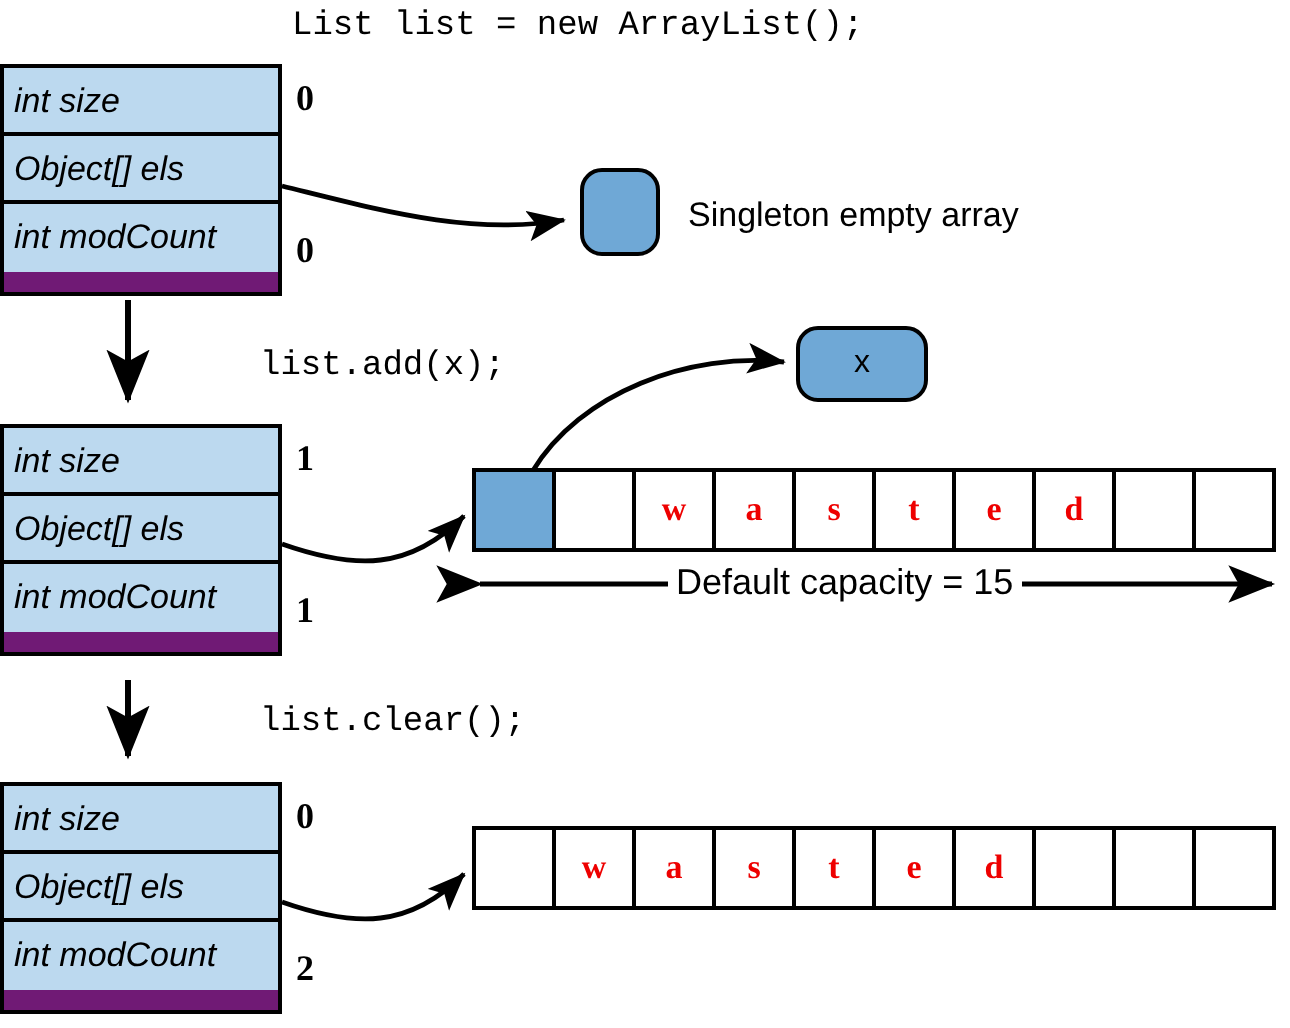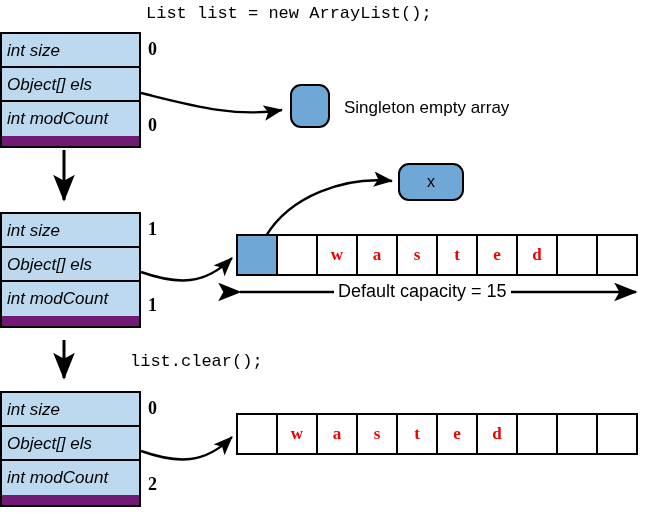--- a/index.html
+++ b/index.html
@@ -94,20 +94,21 @@
     <div class="row">int size</div>
     <div class="row">Object[] els</div>
     <div class="row">int modCount</div>
   </div>
   <div class="fieldval" style="left:148px;top:39px;">0</div>
   <div class="fieldval" style="left:148px;top:115px;">0</div>
 
   <div class="objnode" style="left:290px;top:84px;width:40px;height:44px;"></div>
   <div class="label" style="left:344px;top:98px;">Singleton empty array</div>
 
+  <div class="code" style="left:130px;top:174px;">list.add(x);</div>
 
   <div class="struct" style="top:212px;height:116px;">
     <div class="row">int size</div>
     <div class="row">Object[] els</div>
     <div class="row">int modCount</div>
   </div>
   <div class="fieldval" style="left:148px;top:219px;">1</div>
   <div class="fieldval" style="left:148px;top:295px;">1</div>
 
   <div class="objnode" style="left:398px;top:163px;width:66px;height:38px;">x</div>

